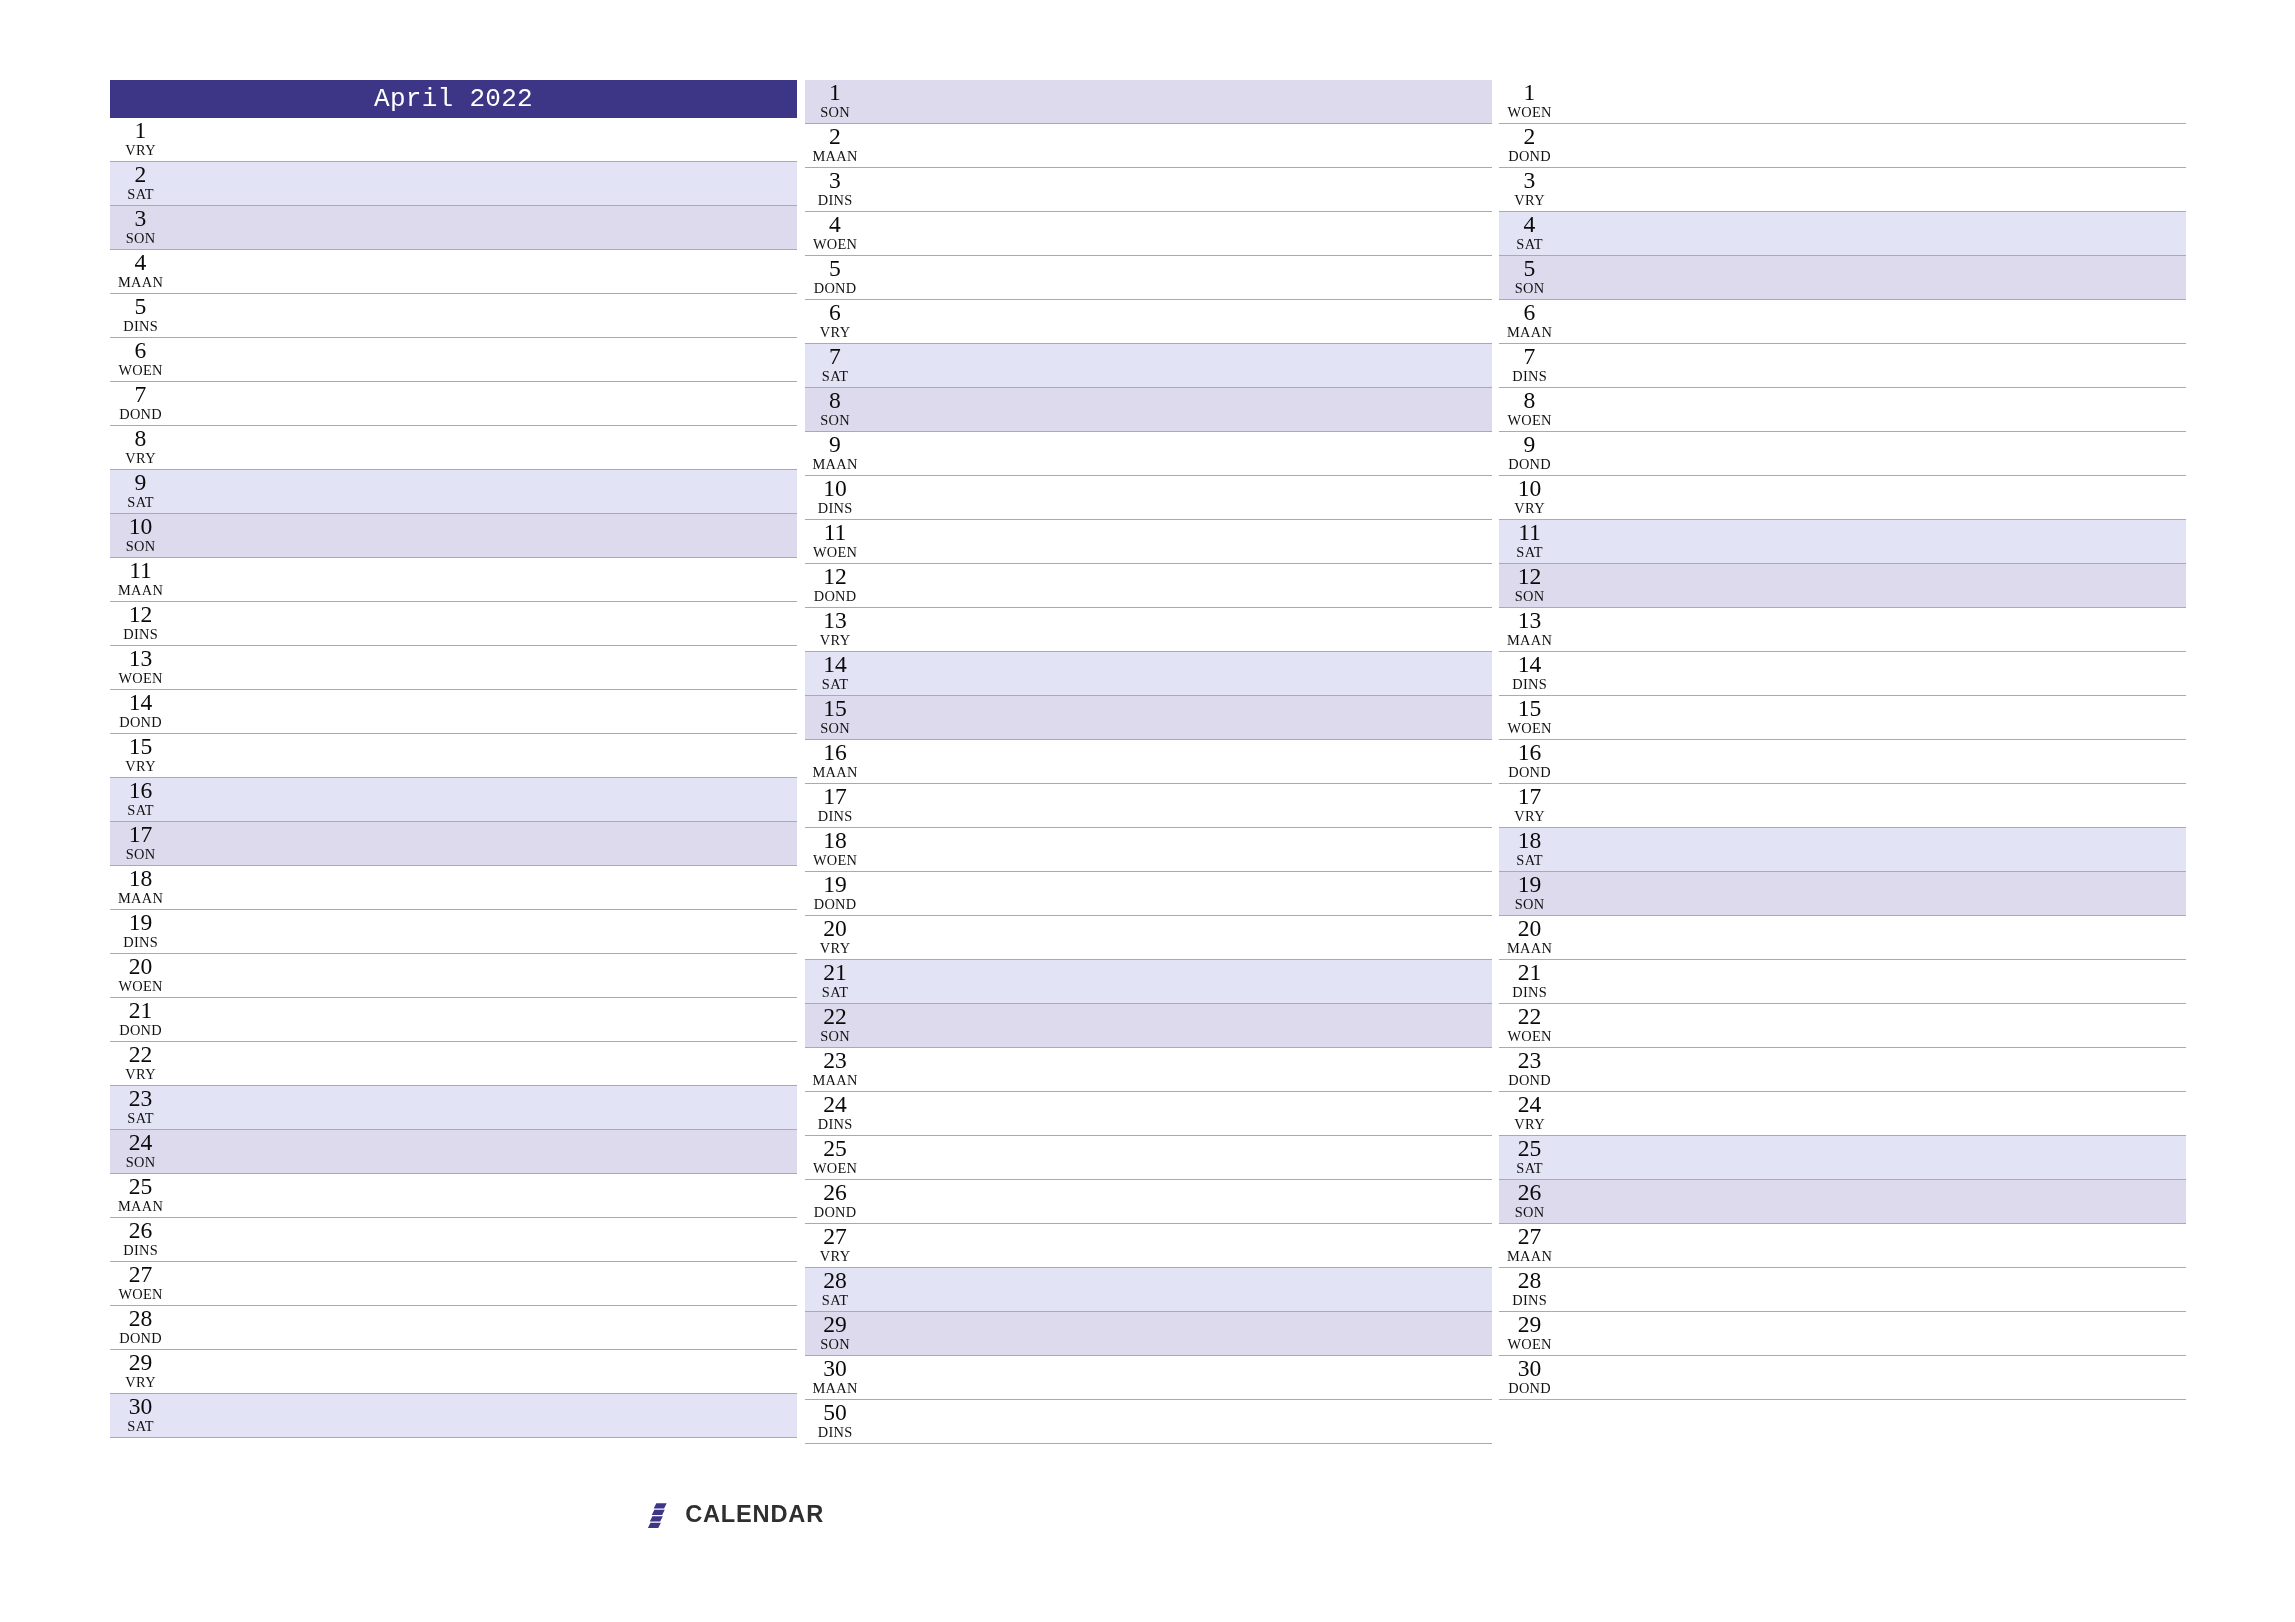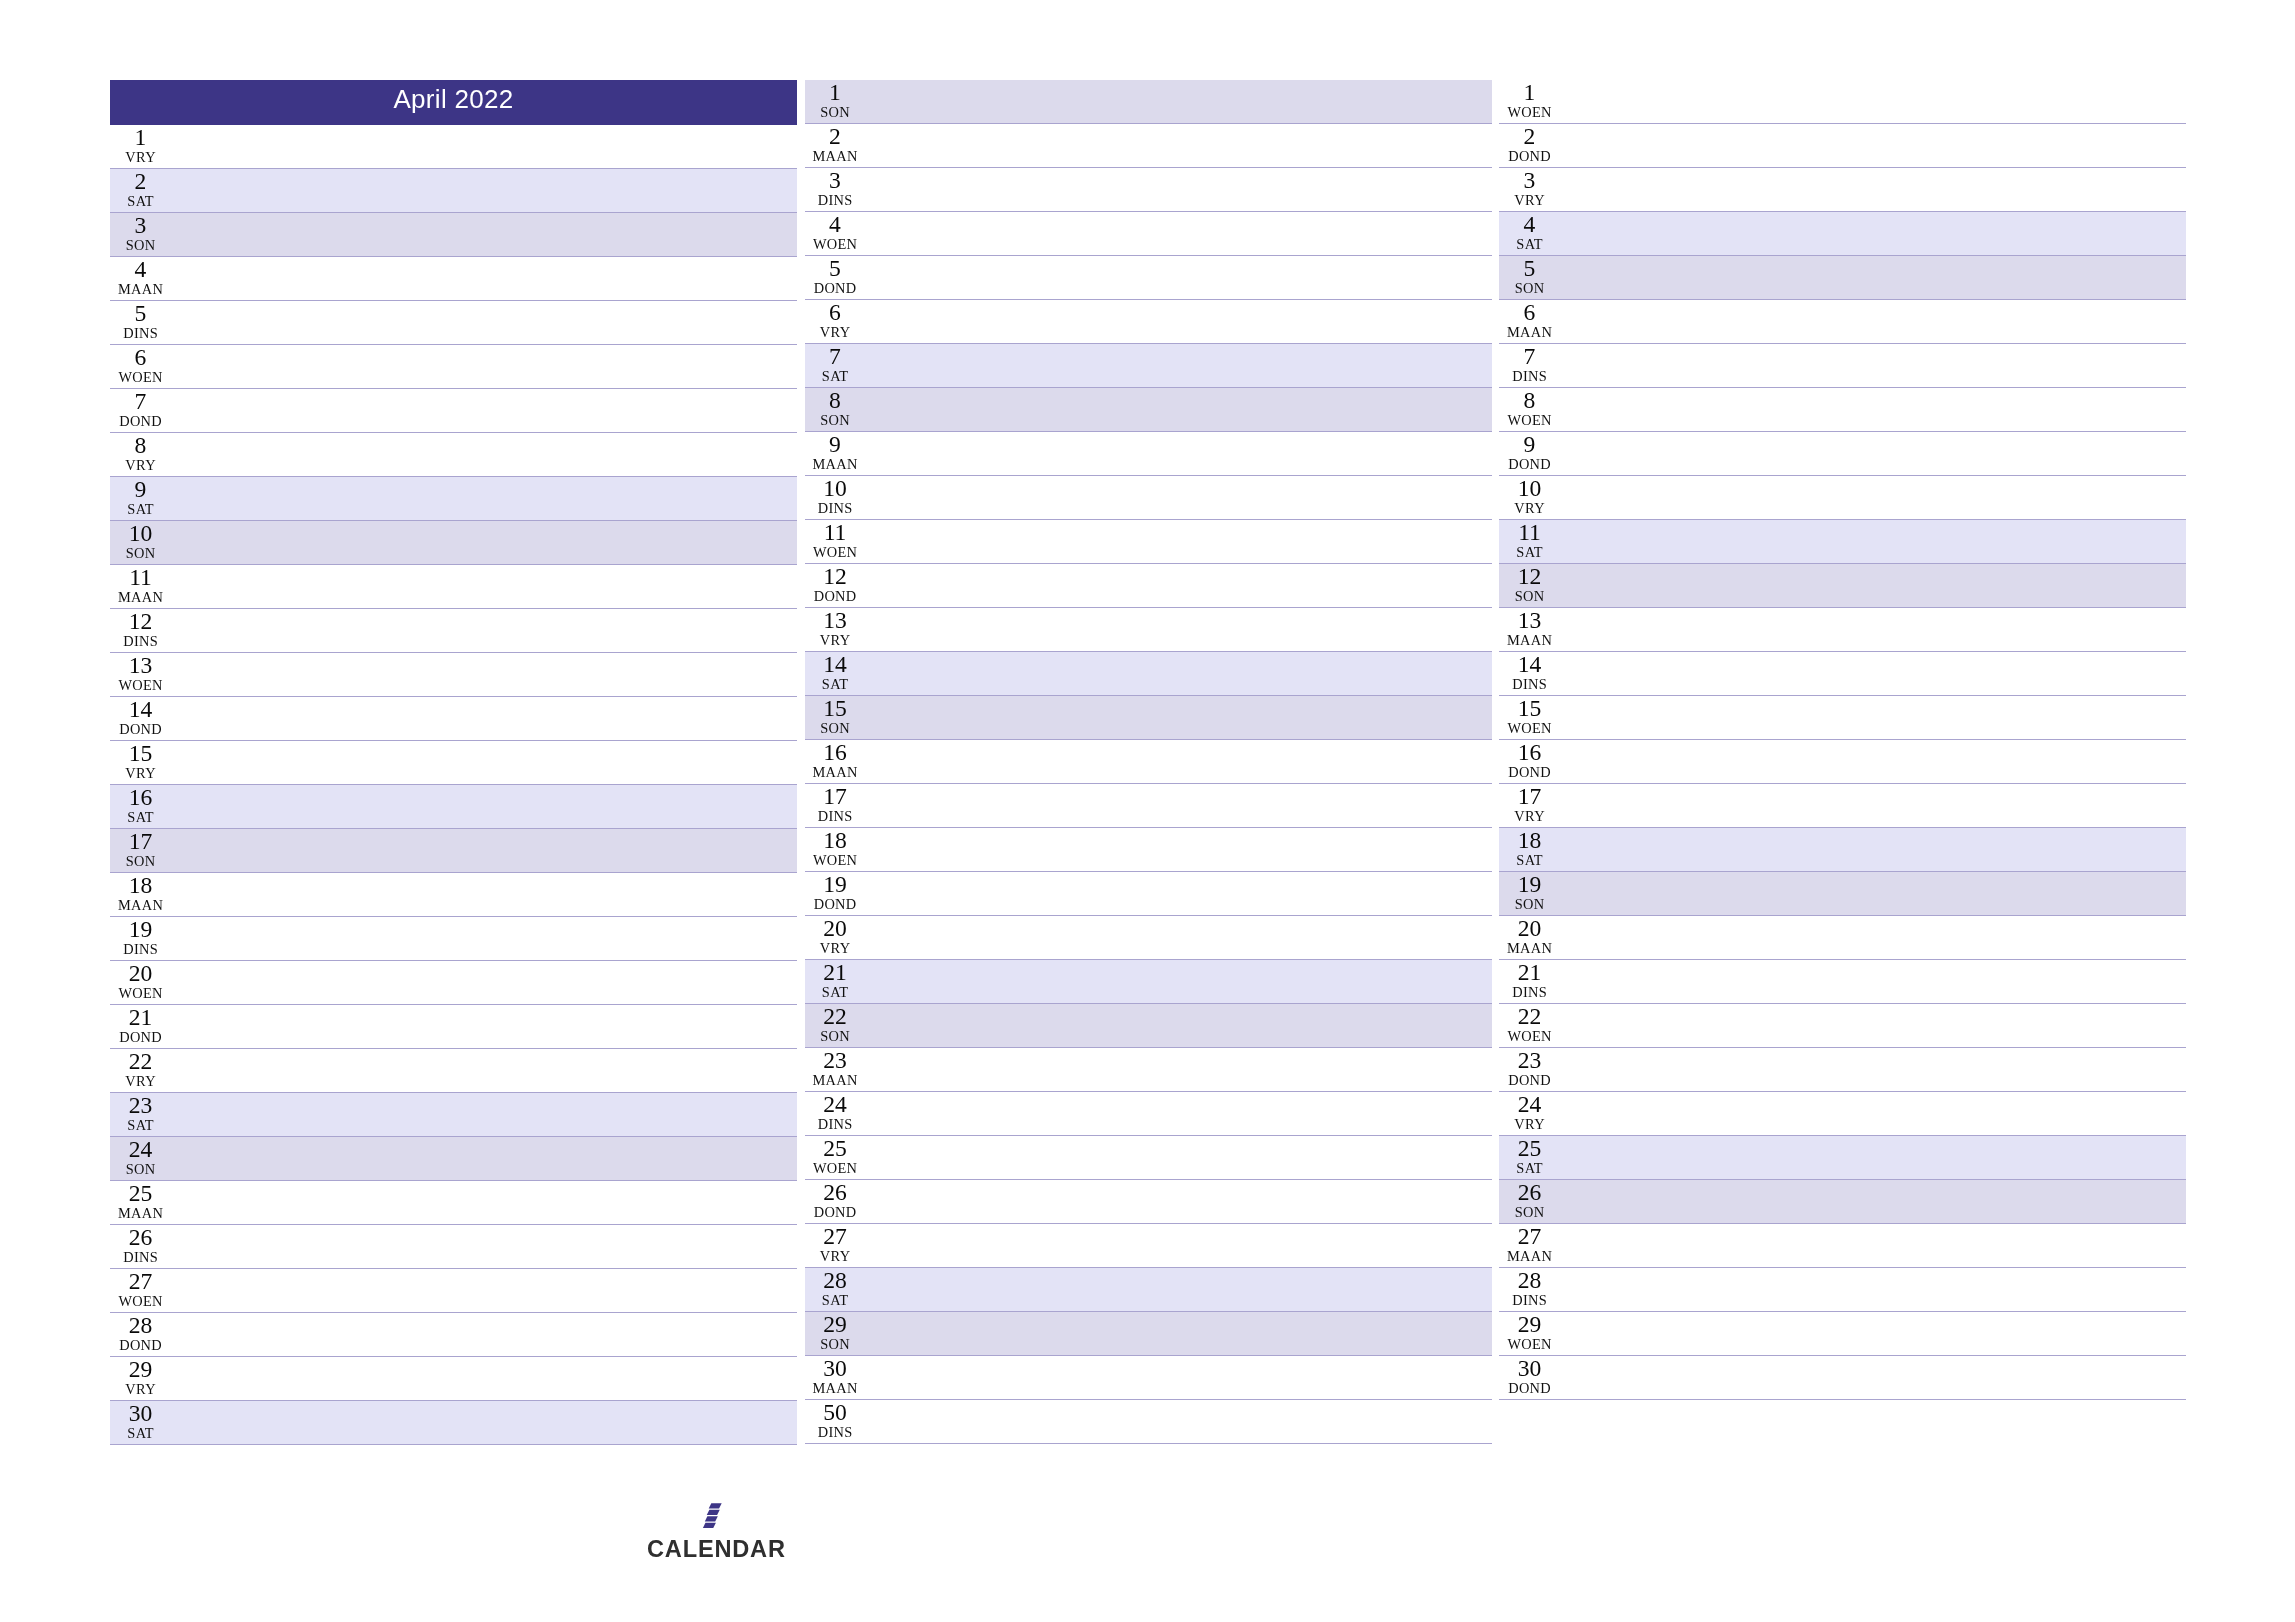--- a/index.html
+++ b/index.html
@@ -36,26 +36,26 @@
     align-items: flex-start;
   }
 
   .month {
     width: 687px;
     display: flex;
     flex-direction: column;
   }
 
   .month-header {
-    height: 45px;
+    height: 38px;
     line-height: 38px;
     text-align: center;
     color: #ffffff;
     font-size: 26px;
-    font-family: Liberation Sans, sans-serif;
+    font-family: Liberation Mono, monospace;
     letter-spacing: 0.3px;
     background: #3d3586;
   }
 
   .days {
     display: flex;
     flex-direction: column;
     border-top: 0;
   }
 
@@ -93,22 +93,21 @@
     letter-spacing: 0.3px;
     font-family: "Liberation Serif", "DejaVu Serif", serif;
   }
 
   
   #logo {
     position: absolute;
     left: 647px;
     top: 1502px;
     display: flex;
-    flex-direction: column;
-    align-items: center;
+    flex-direction: row;
     gap: 9.2px;
   }
   #logo-mark {
     width: 29px;
     height: 26px;
     position: relative;
     display: block;
   }
   #logo-text {
     font-family: "Liberation Sans", "DejaVu Sans", sans-serif;

